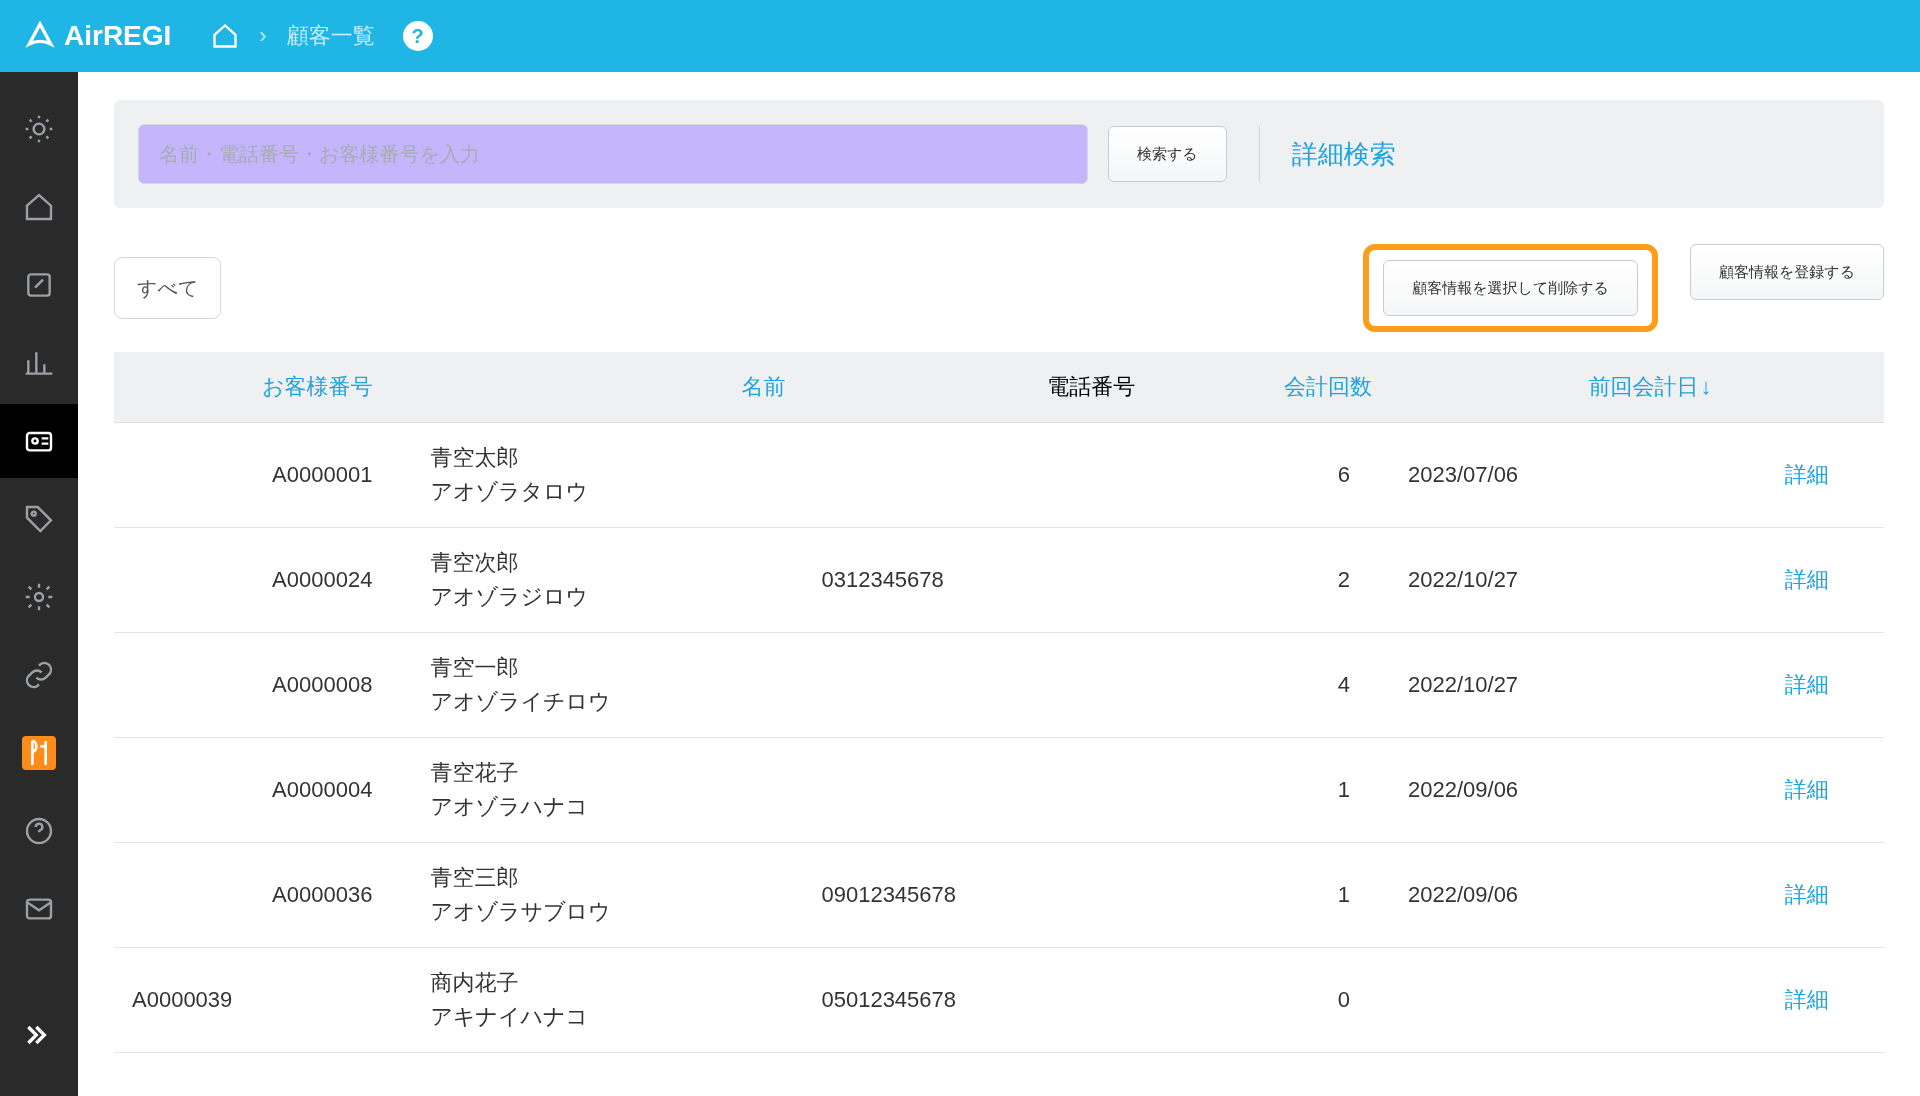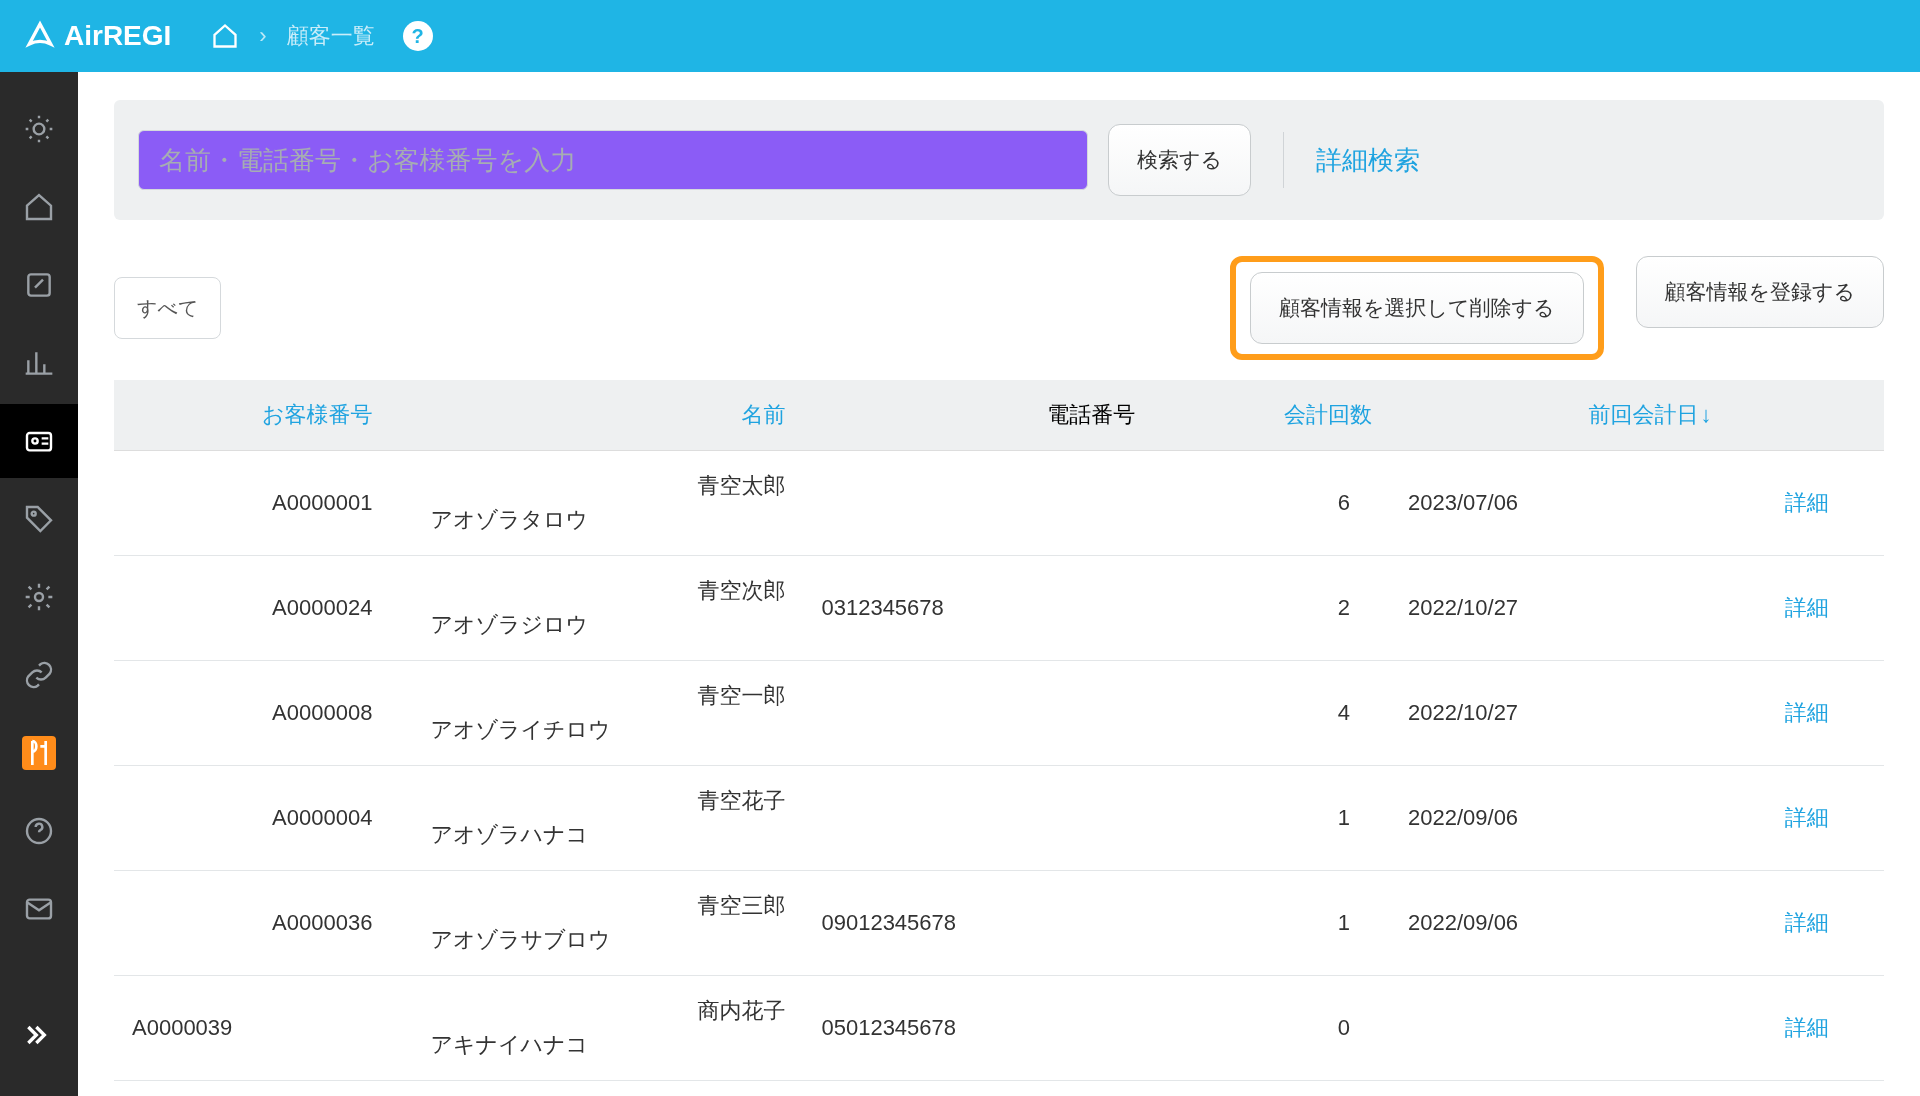--- a/index.html
+++ b/index.html
@@ -17,39 +17,39 @@
 .layout { display: flex; height: calc(1096px - 72px); }
 .sidebar { width: 78px; background: #2a2a2a; display: flex; flex-direction: column; align-items: center; padding-top: 20px; gap: 4px; }
 .sidebar-item { width: 78px; height: 74px; display: flex; align-items: center; justify-content: center; cursor: pointer; }
 .sidebar-item.active { background: #000; }
 .sidebar-item svg { width: 32px; height: 32px; }
 .sidebar-orange { background: #ff8c1a; width: 34px; height: 34px; border-radius: 4px; display:flex; align-items:center; justify-content:center; }
 .sidebar-expand { margin-top: auto; margin-bottom: 24px; }
 
 .main { flex: 1; padding: 28px 36px; background: #fff; overflow: auto; }
 .search-bar { background: #eef0f1; border-radius: 6px; padding: 24px; display: flex; align-items: center; gap: 20px; }
-.search-input { flex: 0 0 950px; height: 60px; border: 1px solid #d5d9dc; border-radius: 6px; padding: 0 20px; font-size: 26px; background: #8b5cf6; }
+.search-input { flex: 0 0 950px; height: 60px; border: 1px solid #d5d9dc; border-radius: 6px; padding: 0 20px; font-size: 20px; background: #c4b5fd; }
 .search-input::placeholder { color: #a6adb2; }
-.btn { height: 72px; padding: 0 28px; border: 1px solid #c8ccce; border-radius: 12px; background: linear-gradient(#fff,#f5f6f7); font-size: 21px; color: #333; cursor: pointer; display:inline-flex; align-items:center; justify-content:center; }
+.btn { height: 56px; padding: 0 28px; border: 1px solid #c8ccce; border-radius: 6px; background: linear-gradient(#fff,#f5f6f7); font-size: 15px; color: #333; cursor: pointer; display:inline-flex; align-items:center; justify-content:center; }
 .divider-v { width: 1px; height: 56px; background: #d0d4d7; margin: 0 12px; }
 .link { color: #1fa3e0; font-size: 26px; cursor: pointer; }
 
 .toolbar { display: flex; align-items: center; margin-top: 36px; margin-bottom: 20px; }
 .btn-small { height: 62px; padding: 0 22px; border: 1px solid #d5d9dc; border-radius: 8px; background: #fff; font-size: 20px; color: #555; cursor:pointer; }
 .toolbar-right { margin-left: auto; display: flex; align-items: flex-start; gap: 32px; }
 .highlight-box { border: 6px solid #ff9d1a; border-radius: 12px; padding: 10px 14px; }
 
 table { width: 100%; border-collapse: collapse; font-size: 22px; }
 thead th { background: #eef0f1; padding: 20px 18px; text-align: left; font-weight: 500; border-bottom: 1px solid #ddd; }
 thead th.sortable { color: #1fa3e0; cursor: pointer; }
 thead th.center { text-align: right; }
 tbody td { padding: 20px 18px; border-bottom: 1px solid #e3e6e8; vertical-align: middle; color: #333; }
 tbody td.num { text-align: right; padding-right: 40px; }
 tbody td.center { text-align: center; }
-.name-main { display: block; text-align: right; }
+.name-main { display: block; }
 .name-kana { display: block; color: #333; margin-top: 4px; }
 .detail-link { color: #1fa3e0; cursor: pointer; }
 .col-customer-no { width: 290px; text-align: right; padding-right: 40px; }
 .col-name { width: 380px; }
 .col-phone { width: 340px; }
 .col-count { width: 230px; }
 .col-date { width: 330px; }
 .col-detail { width: 150px; }
 .sort-arrow { display:inline-block; margin-left:2px; }
 </style>

